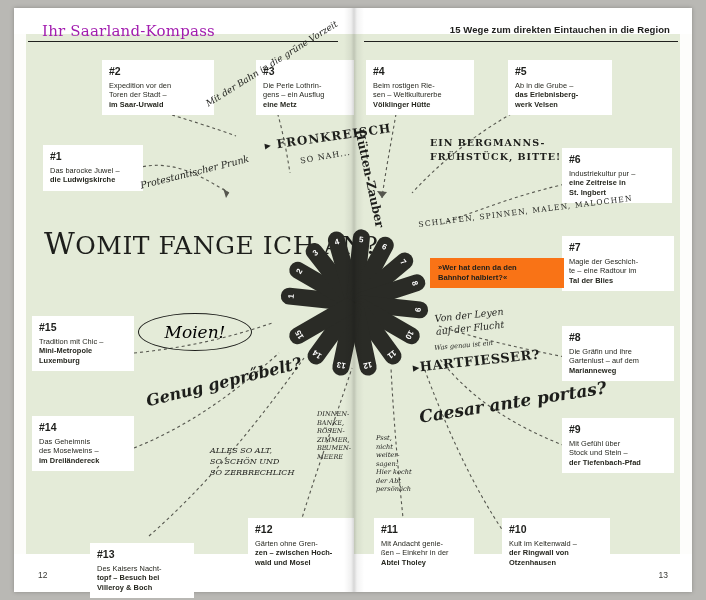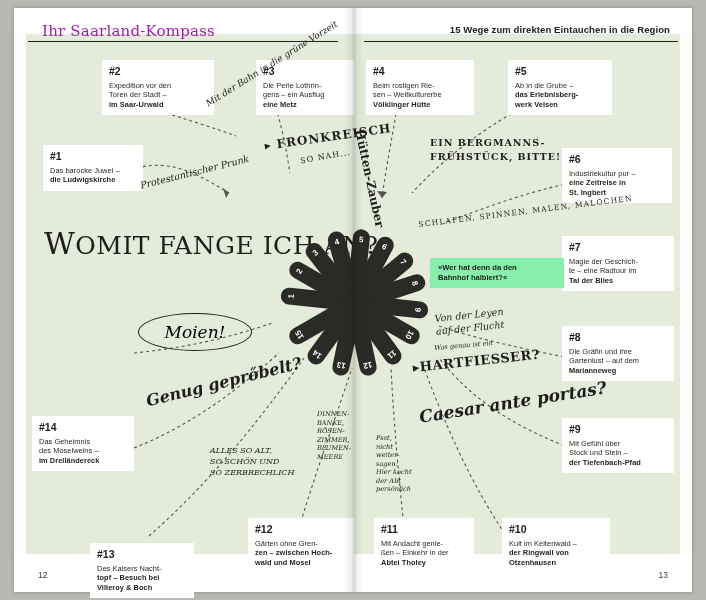--- a/index.html
+++ b/index.html
@@ -178,21 +178,21 @@
     position: absolute;
     left: 50%; top: 50%;
     width: 8px; height: 8px;
     margin: -4px 0 0 -4px;
     background: #e4ebd8;
     border-radius: 50%;
   }
 
   .bubble {
     position: absolute;
-    background: #86efac;
+    background: #f97316;
     font-size: 7.6px;
     font-weight: bold;
     padding: 5px 8px;
     line-height: 1.3;
     color: #1d1e1b;
   }
 
   .ellipse-label {
     position: absolute;
     border: 1.4px solid #1d1e1b;
@@ -277,20 +277,26 @@
       <span class="txt" style="font-weight:bold">im Saar-Urwald</span>
     </div>
 
     <div class="card" style="left:242px; top:52px; width:98px;">
       <span class="num">#3</span>
       <span class="txt">Die Perle Lothrin-</span>
       <span class="txt">gens – ein Ausflug</span>
       <span class="txt" style="font-weight:bold">eine Metz</span>
     </div>
 
+    <div class="card" style="left:18px; top:308px; width:102px;">
+      <span class="num">#15</span>
+      <span class="txt">Tradition mit Chic –</span>
+      <span class="txt" style="font-weight:bold">Mini-Metropole</span>
+      <span class="txt" style="font-weight:bold">Luxemburg</span>
+    </div>
 
     <div class="card" style="left:18px; top:408px; width:102px;">
       <span class="num">#14</span>
       <span class="txt">Das Geheimnis</span>
       <span class="txt">des Moselweins –</span>
       <span class="txt" style="font-weight:bold">im Dreiländereck</span>
     </div>
 
     <div class="card" style="left:76px; top:510px; width:104px;margin-top:25px;">
       <span class="num">#13</span>

